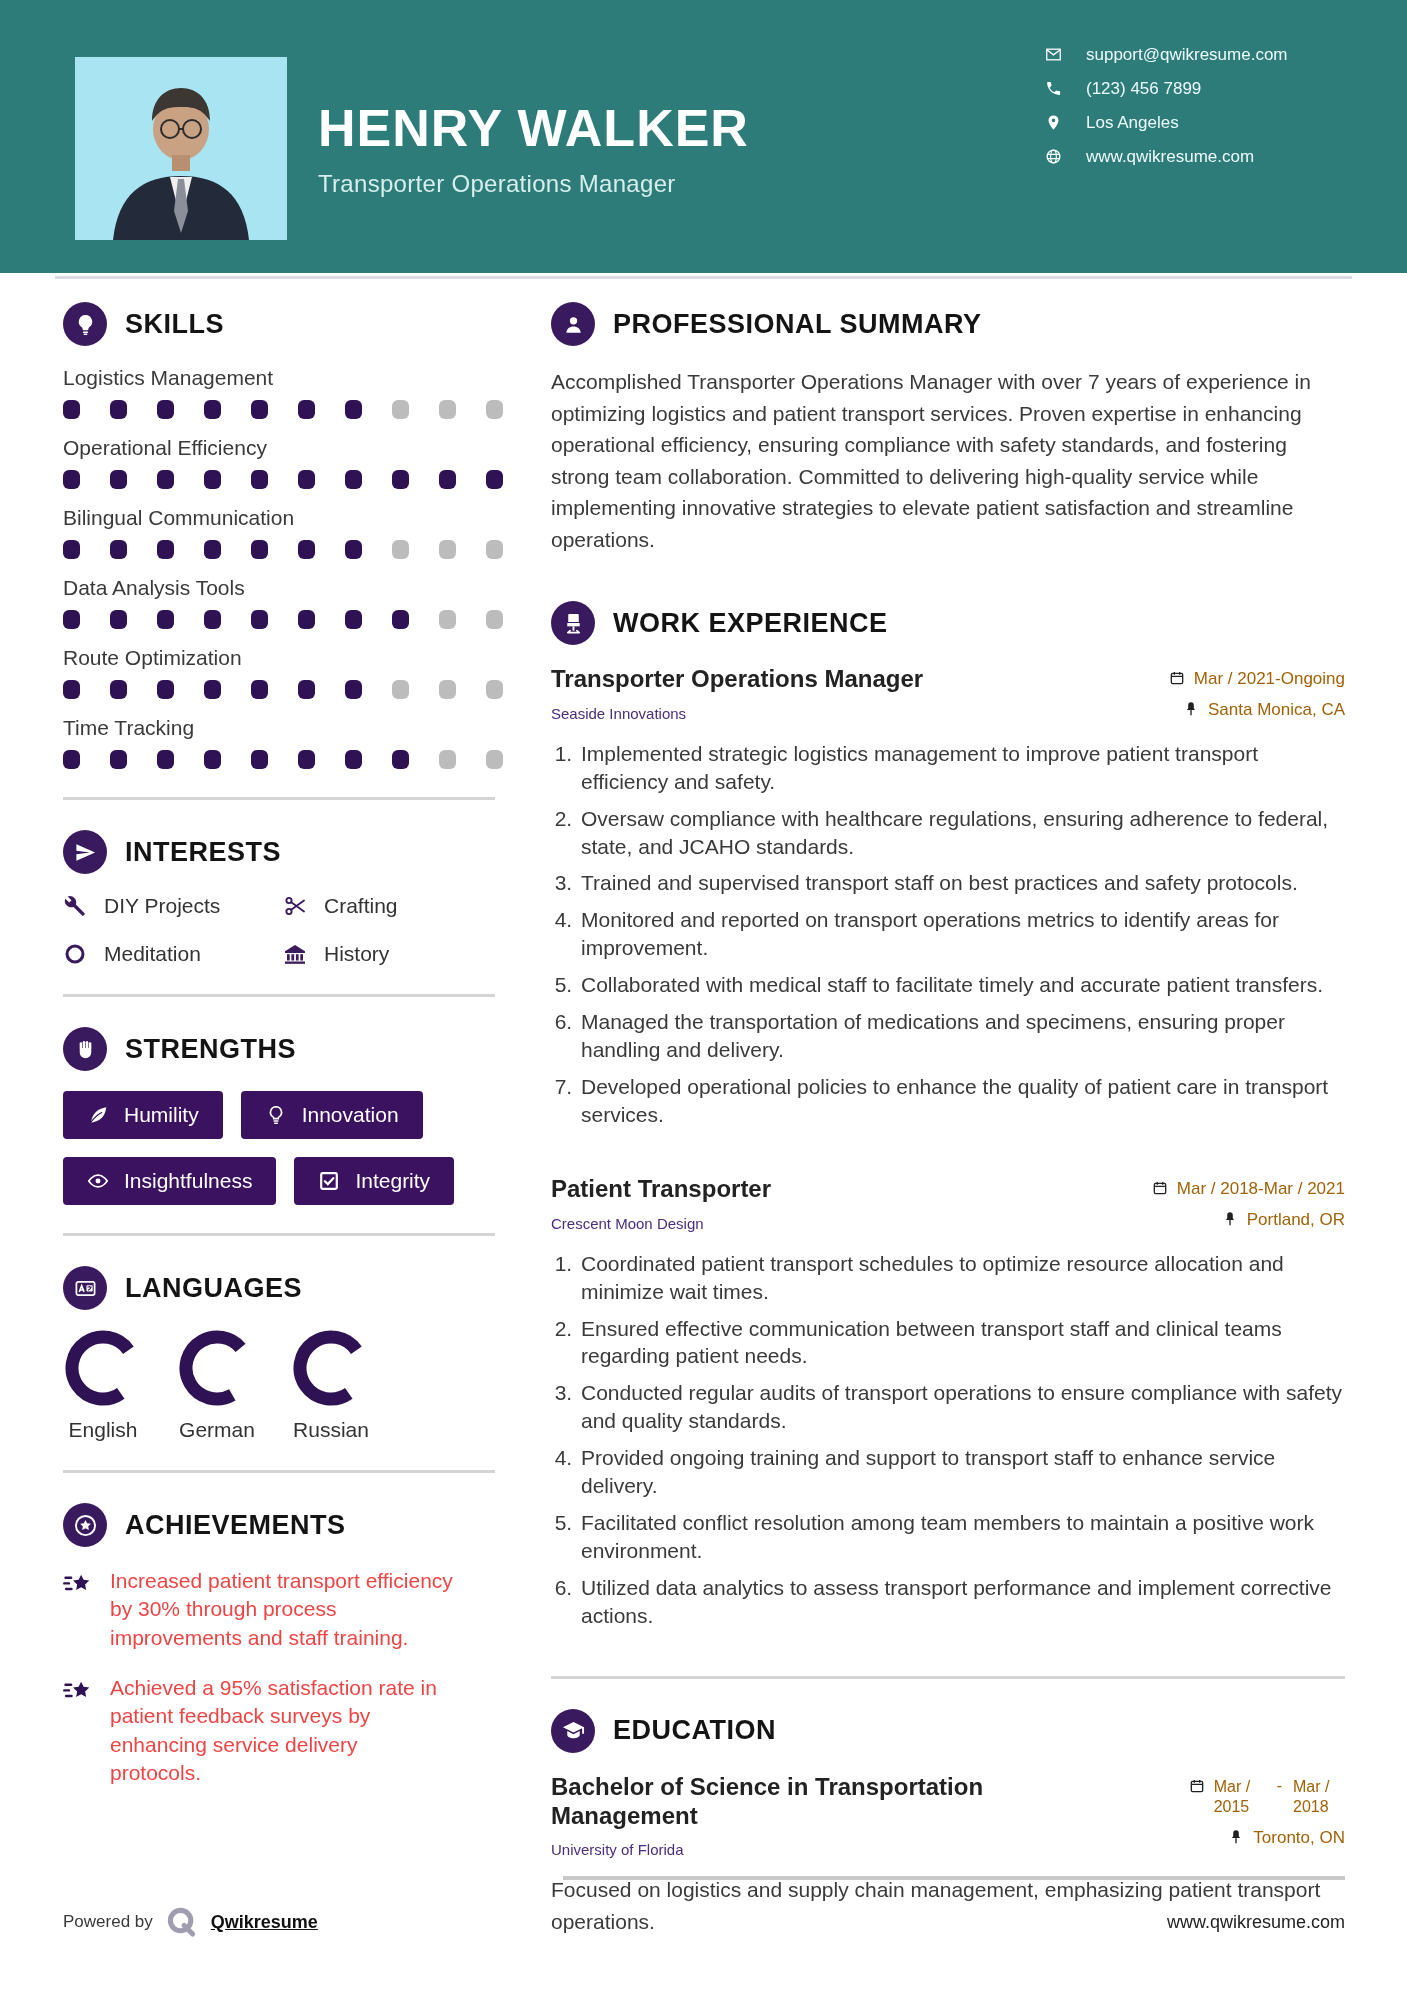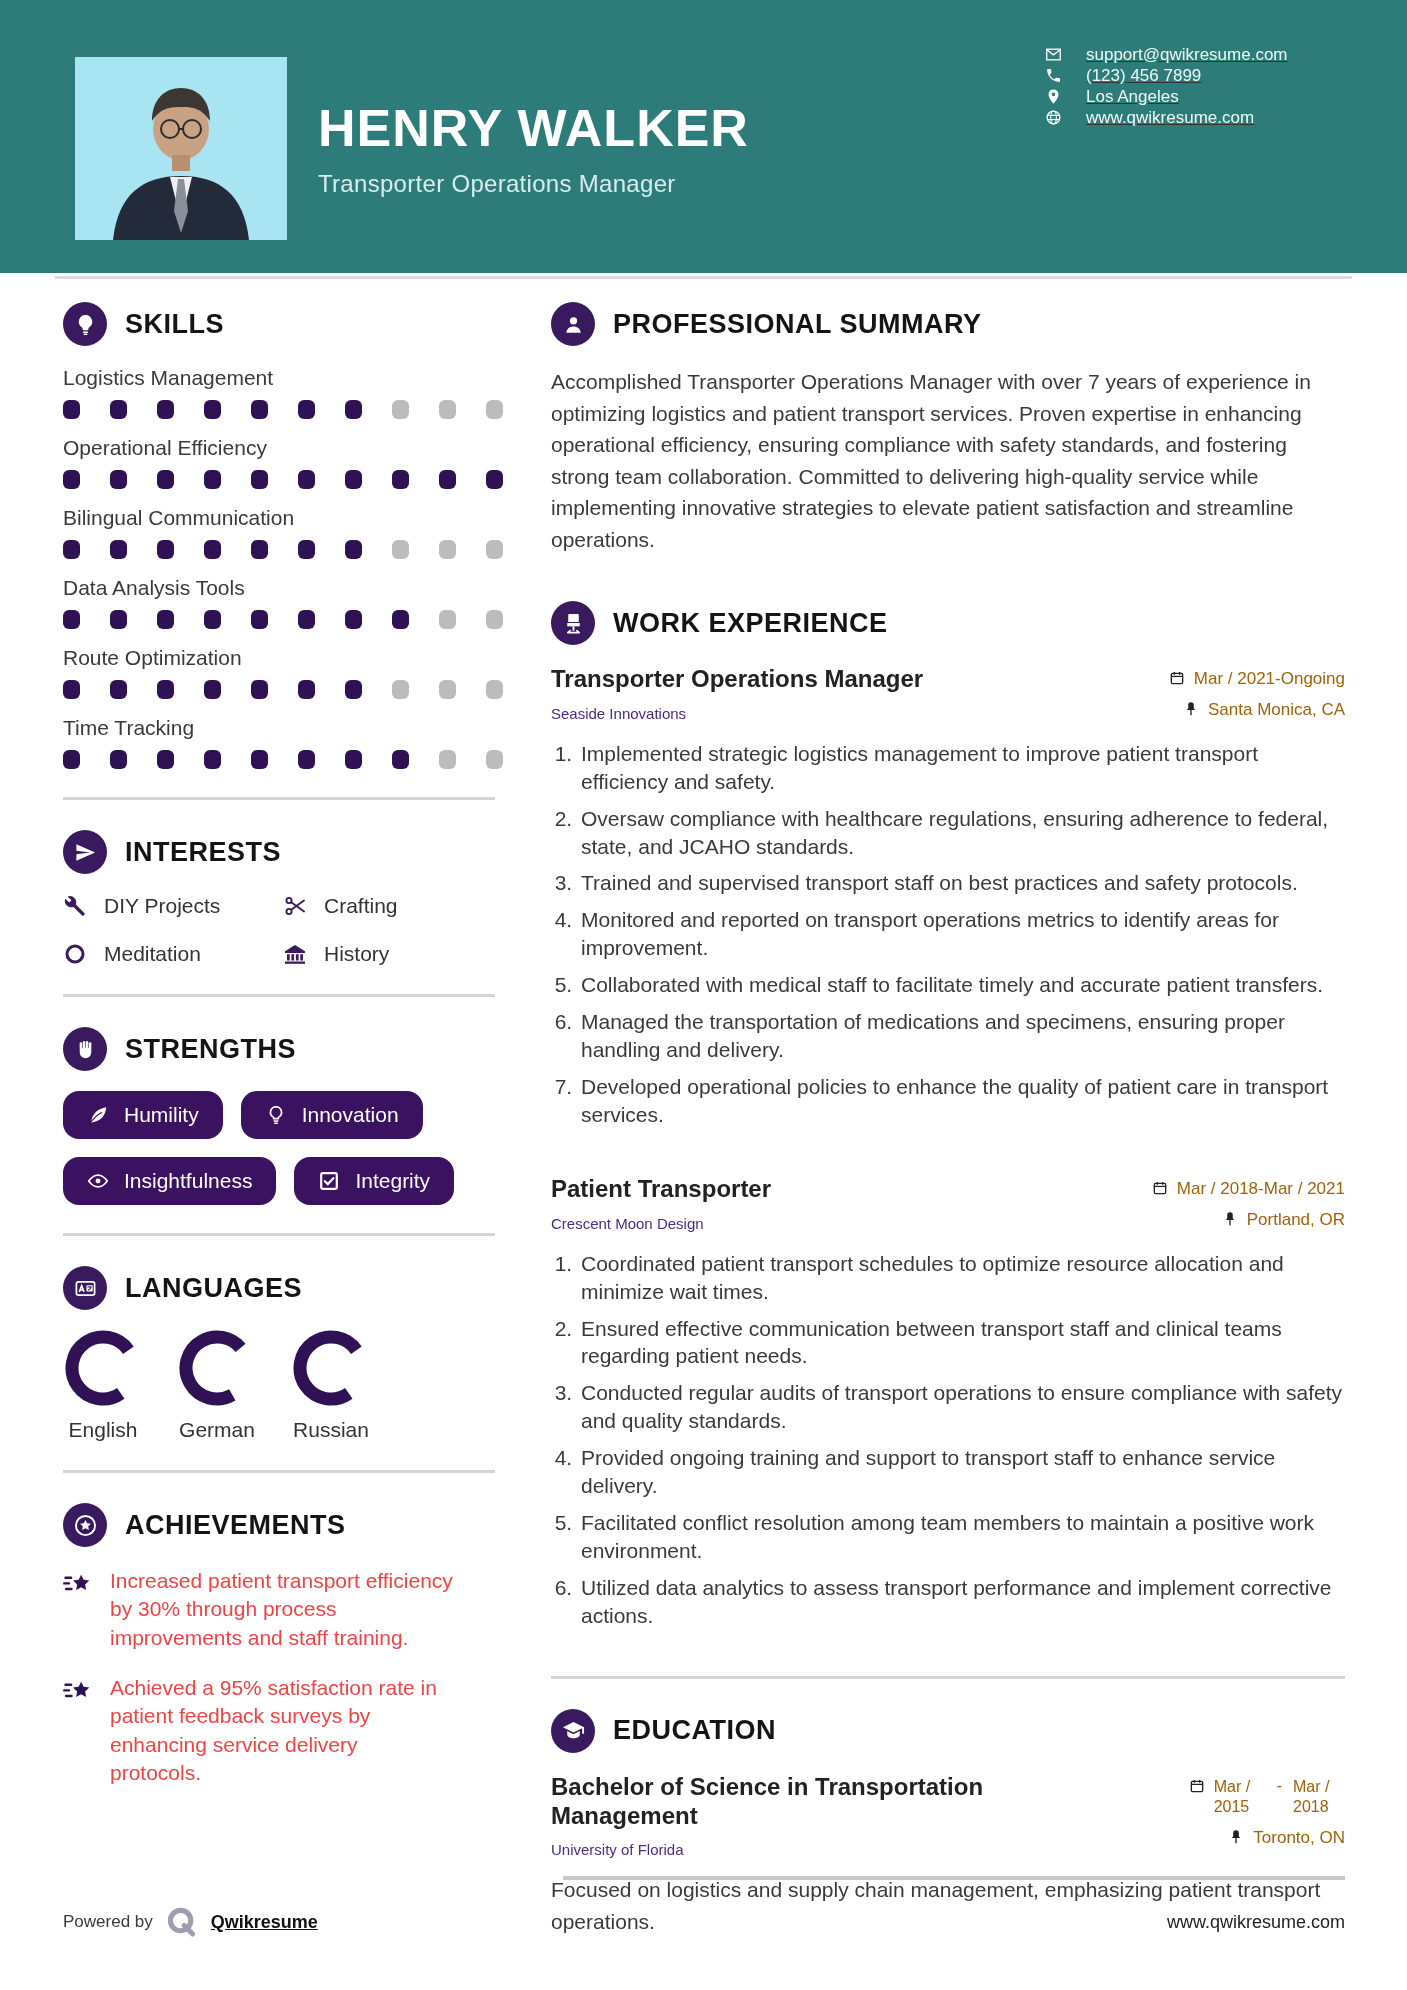--- a/index.html
+++ b/index.html
@@ -6,21 +6,21 @@
   .page{position:relative;width:1407px;height:1990px;background:#ffffff;overflow:hidden;
         font-family:"Liberation Sans","DejaVu Sans",sans-serif;color:#333;margin:0 auto;}
 
   
   .header{position:absolute;left:0;top:0;right:0;height:273px;background:#2e7c7a;}
   .photo{position:absolute;left:75px;top:57px;width:212px;height:183px;overflow:hidden;}
   .photo svg{display:block;width:100%;height:100%;}
   .id-block{position:absolute;left:318px;top:98px;}
   .name{margin:0;font-size:52px;font-weight:800;color:#ffffff;letter-spacing:1px;}
   .role{margin-top:12px;font-size:24px;color:#d6eeec;letter-spacing:.3px;}
-  .contact{position:absolute;left:1045px;top:44px;display:flex;flex-direction:column;text-decoration:underline;}
+  .contact{position:absolute;left:1045px;top:44px;display:flex;flex-direction:column;gap:13px;}
   .c-row{display:flex;align-items:center;gap:24px;color:#eefafa;font-size:17px;height:21px;}
   .c-row .i{display:flex;color:#ffffff;}
   .c-row svg{width:17px;height:17px;}
   .top-rule{position:absolute;left:55px;right:55px;top:276px;height:3px;background:#dcd9e8;}
 
   
   .content{position:absolute;left:63px;top:302px;width:1282px;display:flex;gap:56px;}
   .col-left{width:432px;flex:none;}
   .col-right{flex:1;min-width:0;}
 
@@ -40,21 +40,21 @@
 
   
   .int-grid{display:grid;grid-template-columns:220px 1fr;row-gap:24px;margin-top:6px;}
   .int-item{display:flex;align-items:center;gap:17px;font-size:21px;color:#333;}
   .int-item .i{display:flex;color:#3b1a5e;}
   .int-item svg{width:24px;height:24px;}
 
   
   .pills{display:flex;flex-wrap:wrap;gap:18px;margin-top:4px;}
   .pill{display:flex;align-items:center;gap:15px;background:#3b1260;color:#fff;
-        font-size:21px;padding:12px 24px;border-radius:16px;}
+        font-size:21px;padding:12px 24px;border-radius:4px;}
   .pill .i{display:flex;}
   .pill svg{width:22px;height:22px;}
 
   
   .langs{display:flex;gap:34px;margin-top:10px;}
   .lang{width:80px;display:flex;flex-direction:column;align-items:center;gap:12px;}
   .ring{width:76px;height:76px;}
   .lang-label{font-size:21px;color:#333;}
 
   

